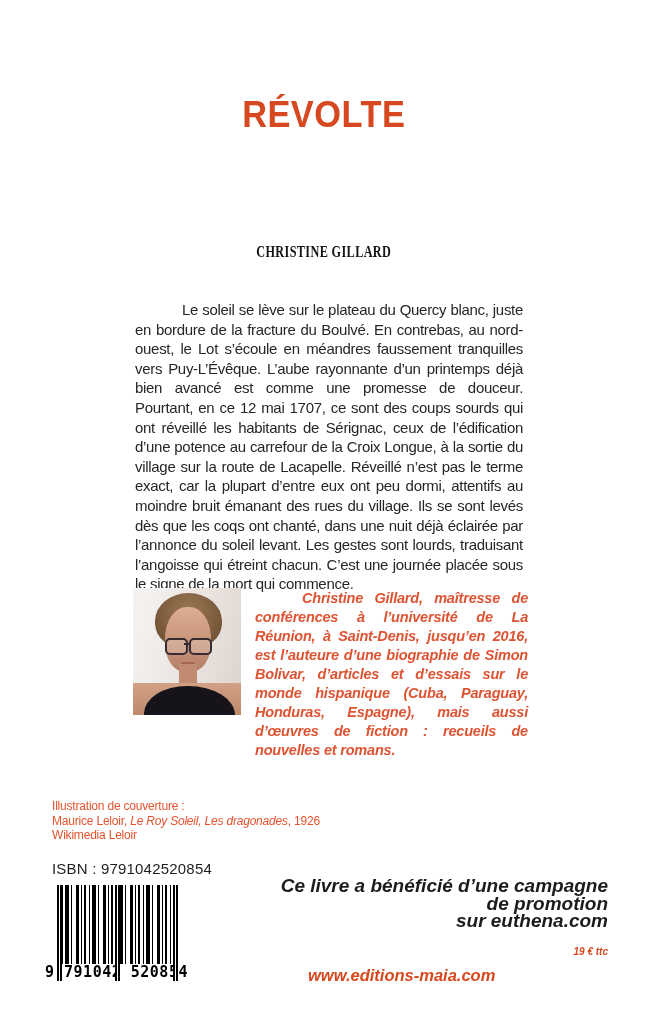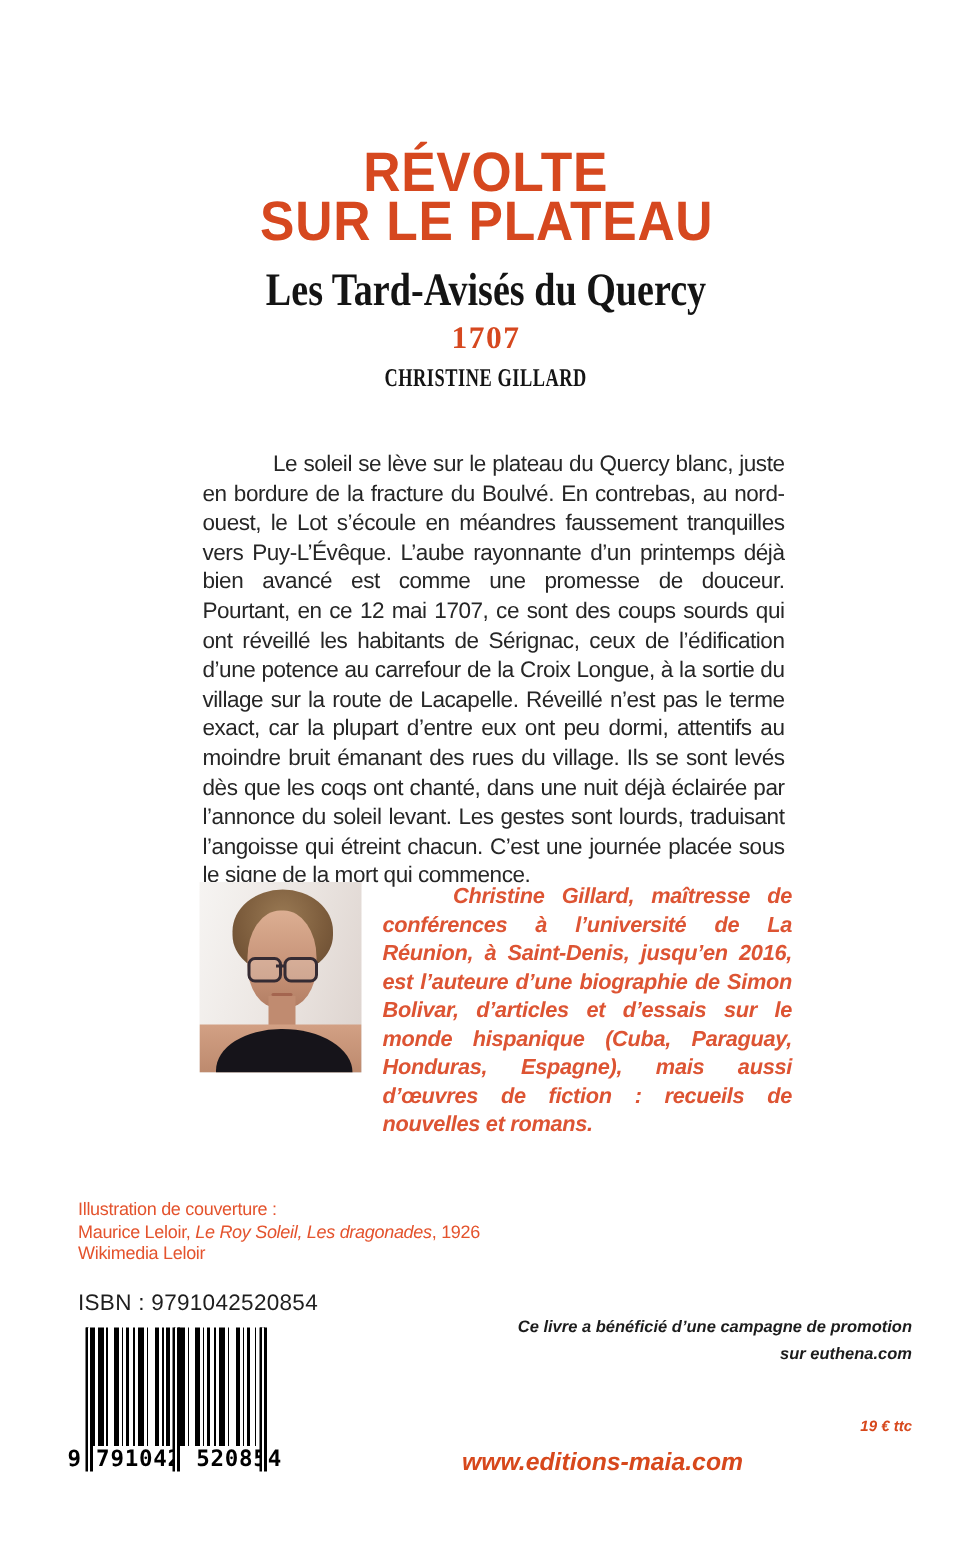--- a/index.html
+++ b/index.html
@@ -124,21 +124,21 @@
   }
   .guard{position:absolute;top:0;width:5px;height:96px;
     background:repeating-linear-gradient(90deg,#000 0 2px,#fff 2px 3px,#000 3px 5px);}
   .guard.g1{left:12px;} .guard.g2{left:70px;} .guard.g3{left:128px;}
 
   
   .promo{
     right:40px;top:877px;width:340px;
     text-align:right;
     font-weight:700;font-style:italic;
-    font-size:11px;line-height:17.5px;
+    font-size:19px;line-height:17.5px;
     color:#1c1c1c;
   }
   .price{
     right:40px;top:946px;width:250px;text-align:right;
     font-weight:700;font-style:italic;
     font-size:10px;color:var(--footer-orange);
   }
   .website{
     right:40px;top:966px;width:300px;text-align:left;
     font-weight:700;font-style:italic;
@@ -146,27 +146,20 @@
   }
 </style>
 </head>
 <body>
 
 <div class="cover" style="--title-orange: #d6481f; --bio-orange: #dd5433; --credit-orange: #e4532d; --footer-orange: #d7481c;">
 
   <div class="abs centered title-line" style="top:99px">
     <span class="squeeze">RÉVOLTE</span>
   </div>
-  <div class="abs centered title-line" style="top:132px">
-    <span class="squeeze">SUR LE PLATEAU</span>
-  </div>
-  <div class="abs centered subtitle" style="top:177px">
-    <span class="squeeze">Les Tard-Avisés du Quercy</span>
-  </div>
-  <div class="abs centered year" style="top:213px">1707</div>
   <div class="abs centered author" style="top:242px">
     <span class="squeeze">CHRISTINE GILLARD</span>
   </div>
 
   <p class="abs synopsis" style="margin:0">Le soleil se lève sur le plateau du Quercy blanc, juste en bordure de la fracture du Boulvé. En contrebas, au nord-ouest, le Lot s’écoule en méandres faussement tranquilles vers Puy-L’Évêque. L’aube rayonnante d’un printemps déjà bien avancé est comme une promesse de douceur. Pourtant, en ce 12 mai 1707, ce sont des coups sourds qui ont réveillé les habitants de Sérignac, ceux de l’édification d’une potence au carrefour de la Croix Longue, à la sortie du village sur la route de Lacapelle. Réveillé n’est pas le terme exact, car la plupart d’entre eux ont peu dormi, attentifs au moindre bruit émanant des rues du village. Ils se sont levés dès que les coqs ont chanté, dans une nuit déjà éclairée par l’annonce du soleil levant. Les gestes sont lourds, traduisant l’angoisse qui étreint chacun. C’est une journée placée sous le signe de la mort qui commence.</p>
 
   <div class="abs photo">
     <div class="ph-hair"></div>
     <div class="ph-face"></div>
     <div class="ph-neck"></div>

